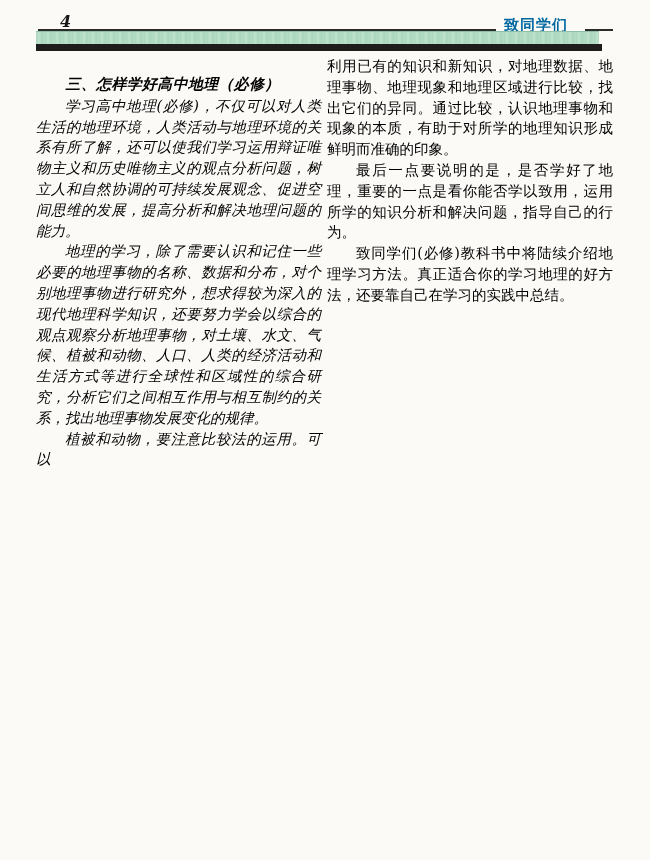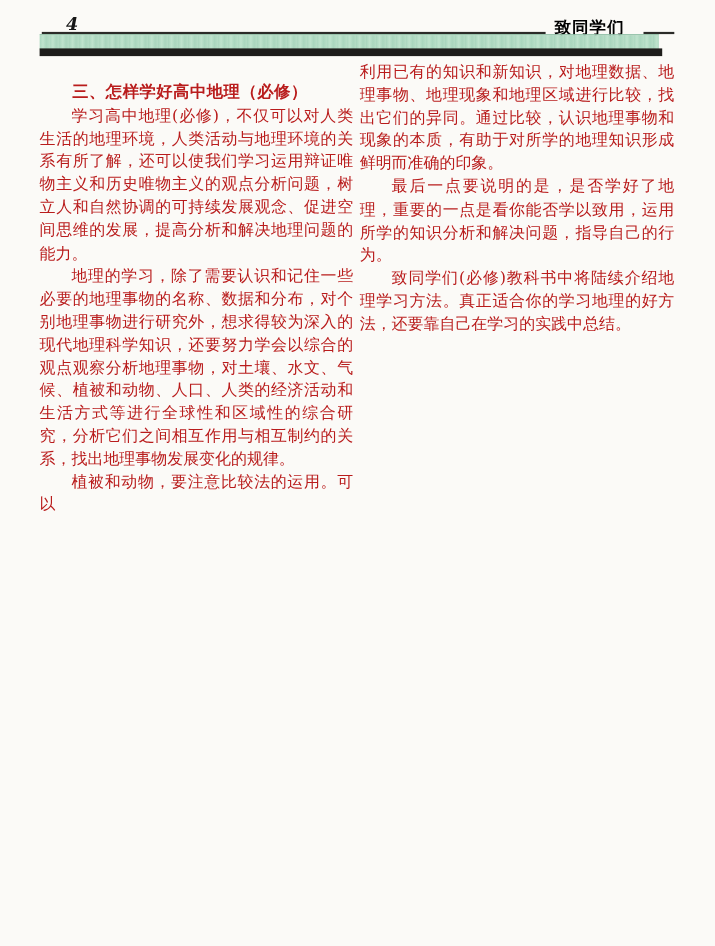--- a/index.html
+++ b/index.html
@@ -35,21 +35,21 @@
     height: 2px;
     background: #2b2b28;
   }
   .header-title {
     position: absolute;
     left: 504px;
     top: 16px;
     font-size: 15px;
     font-weight: bold;
     letter-spacing: 1px;
-    color: #000000;
+    color: #0369a1;
   }
   .header-rule-right {
     position: absolute;
     left: 585px;
     top: 29px;
     width: 28px;
     height: 2px;
     background: #2b2b28;
   }
   .header-green-bar {
@@ -72,26 +72,27 @@
     height: 7px;
     background: #1e1d1b;
   }
   
   .column {
     position: absolute;
     font-size: 14.5px;
     line-height: 20.8px;
     text-align: justify;
     text-justify: inter-ideograph;
-    color: #b91c1c;
+    color: #000000;
   }
   .column-left {
     left: 36px;
     top: 74px;
     width: 285px;
+    font-style: italic;
   }
   .column-right {
     left: 327px;
     top: 56px;
     width: 286px;
   }
   .section-heading {
     font-weight: bold;
     text-indent: 2em;
     margin: 0 0 1px 0;

